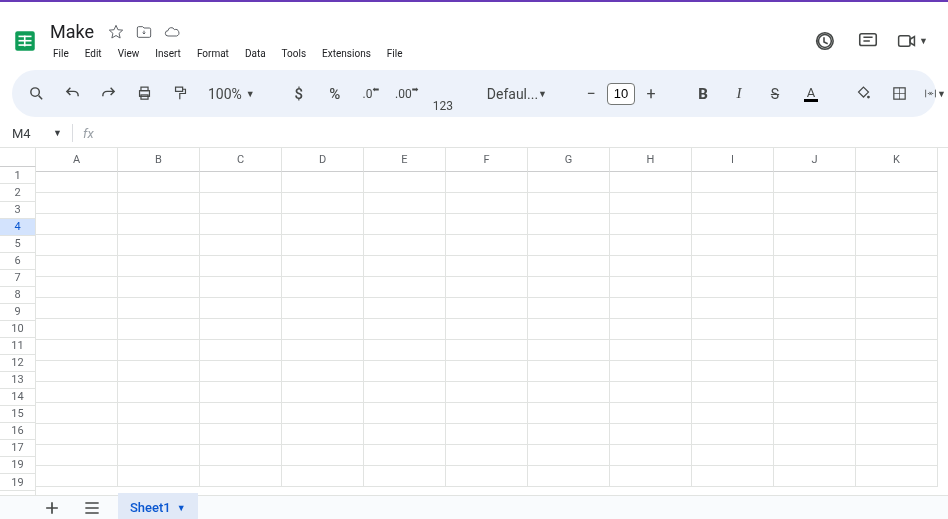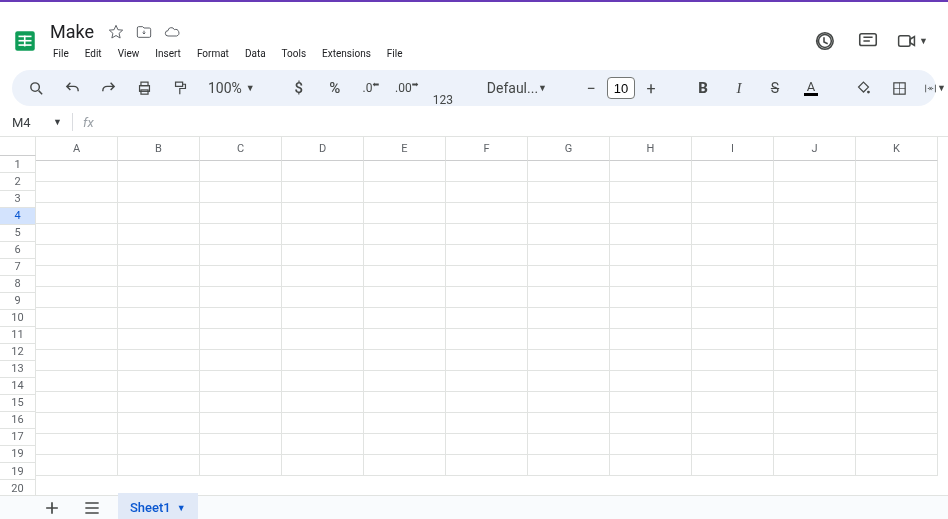--- a/index.html
+++ b/index.html
@@ -9,21 +9,21 @@
 .logo svg { width: 26px; height: 26px; }
 .title-area { flex: 1; }
 .title-row { display: flex; align-items: center; gap: 8px; }
 .doc-title { font-size: 18px; color: #202124; padding: 1px 4px; }
 .title-icon { width: 20px; height: 20px; display: flex; align-items: center; justify-content: center; color: #5f6368; }
 .menus { display: flex; gap: 2px; padding-top: 2px; }
 .menu-item { padding: 3px 7px; font-size: 10px; color: #202124; border-radius: 4px; cursor: pointer; }
 .header-right { display: flex; align-items: center; gap: 12px; padding-right: 8px; }
 .hdr-btn { width: 32px; height: 32px; display: flex; align-items: center; justify-content: center; color: #444746; border-radius: 50%; cursor: pointer; }
 .meet-btn { display: flex; align-items: center; gap: 2px; }
-.toolbar { margin: 8px 12px 0 12px; background: #edf2fa; border-radius: 24px; padding: 4px 10px; display: flex; align-items: center; gap: 8px; height: 36px; }
+.toolbar { margin: 8px 12px 0 12px; background: #edf2fa; border-radius: 24px; padding: 4px 10px; display: flex; align-items: center; gap: 8px; height: 47px; }
 .tb-btn { min-width: 28px; height: 28px; display: flex; align-items: center; justify-content: center; color: #444746; border-radius: 4px; cursor: pointer; padding: 0 3px; }
 .tb-sep { width: 1px; height: 20px; background: #c7c7c7; margin: 0 4px; }
 .zoom-sel { display: flex; align-items: center; gap: 4px; font-size: 14px; color: #444746; padding: 0 6px; cursor: pointer; }
 .font-sel { display: flex; align-items: center; justify-content: space-between; width: 82px; font-size: 14px; color: #444746; padding: 0 6px; cursor: pointer; }
 .font-size { display: flex; align-items: center; gap: 2px; }
 .fs-input { width: 28px; height: 22px; border: 1px solid #747775; border-radius: 4px; text-align: center; font-size: 13px; background: #fff; }
 .tb-label-123 { font-size: 12px; color: #444746; margin-top: 24px; }
 .namebox-row { display: flex; align-items: center; padding: 6px 0 4px 6px; border-bottom: 1px solid #e1e3e1; }
 .namebox { width: 62px; display: flex; align-items: center; justify-content: space-between; font-size: 13px; color: #3c4043; padding: 2px 6px; }
 .namebox-sep { width: 1px; height: 18px; background: #dadce0; margin: 0 4px; }

